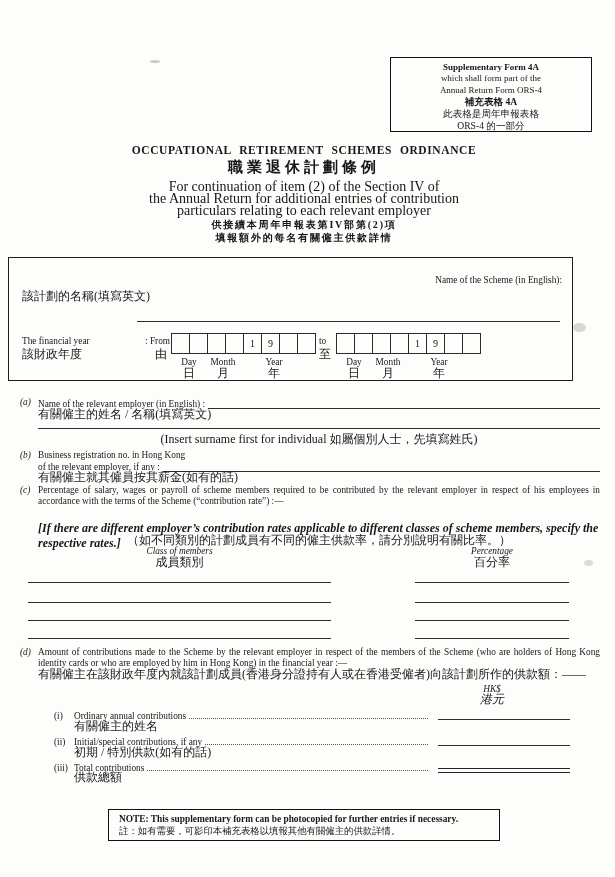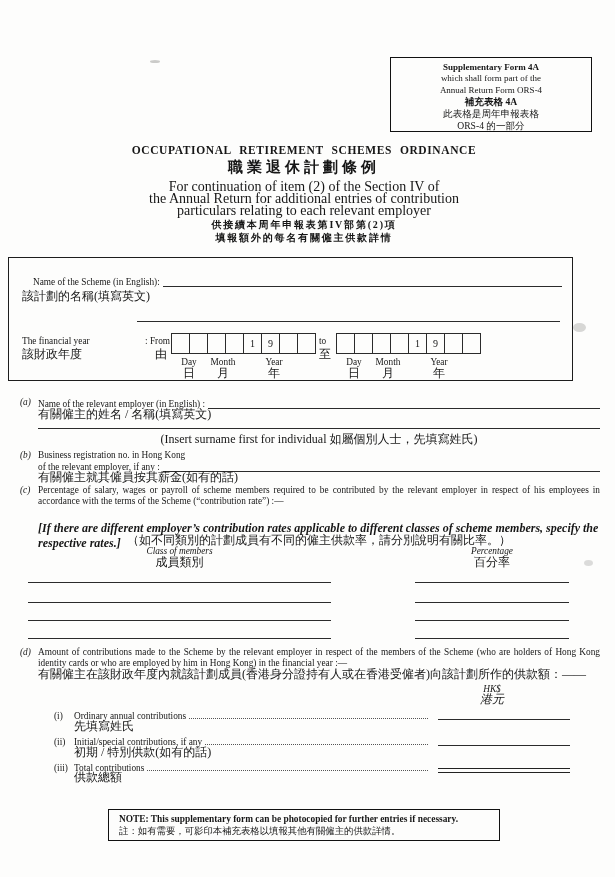--- a/index.html
+++ b/index.html
@@ -56,21 +56,21 @@
   <div class="abs center titl" style="left:0;top:144px;width:608px;">OCCUPATIONAL RETIREMENT SCHEMES ORDINANCE</div>
   <div class="abs center titlzh" style="left:0;top:158px;width:608px;">職業退休計劃條例</div>
 
   <div class="abs center sub" style="left:0;top:181px;width:608px;">For continuation of item (2) of the Section IV of</div>
   <div class="abs center sub" style="left:0;top:193px;width:608px;">the Annual Return for additional entries of contribution</div>
   <div class="abs center sub" style="left:0;top:205px;width:608px;">particulars relating to each relevant employer</div>
   <div class="abs center subzh" style="left:0;top:219px;width:608px;">供接續本周年申報表第IV部第(2)項</div>
   <div class="abs center subzh" style="left:0;top:232px;width:608px;">填報額外的每名有關僱主供款詳情</div>
 
   <div class="abs schemebox" style="left:8px;top:257px;width:563px;height:122px;">
-    <div class="abs flexrow" style="left:24px;right:10px;top:17px;">
+    <div class="abs flexrow" style="left:13px;right:10px;top:17px;flex-direction:column;">
       <span class="en nowrap">Name of the Scheme (in English):</span>
       <span class="flexfill"></span>
     </div>
     <div class="abs zh" style="left:13px;top:33px;">該計劃的名稱(填寫英文)</div>
     <div class="abs fill" style="left:128px;right:12px;top:62px;height:1px;"></div>
 
     <div class="abs en" style="left:13px;top:78px;">The financial year</div>
     <div class="abs zh" style="left:13px;top:91px;">該財政年度</div>
 
     <div class="abs en" style="left:136px;top:78px;">: From</div>
@@ -155,21 +155,21 @@
   <div class="abs zh" style="left:38px;top:669px;">有關僱主在該財政年度內就該計劃成員(香港身分證持有人或在香港受僱者)向該計劃所作的供款額：——</div>
   <div class="abs en ital center" style="left:415px;top:684px;width:154px;">HK$</div>
   <div class="abs zh ital center" style="left:415px;top:694px;width:154px;">港元</div>
 
   <div class="abs flexrow" style="left:54px;top:709px;width:376px;">
     <span class="en" style="width:20px;">(i)</span>
     <span class="en nowrap">Ordinary annual contributions</span>
     <span class="dots"></span>
   </div>
   <div class="abs fill" style="left:438px;top:718px;width:132px;height:1px;"></div>
-  <div class="abs zh" style="left:74px;top:721px;">先填寫姓氏</div>
+  <div class="abs zh" style="left:74px;top:721px;">有關僱主的姓名</div>
 
   <div class="abs flexrow" style="left:54px;top:735px;width:376px;">
     <span class="en" style="width:20px;">(ii)</span>
     <span class="en nowrap">Initial/special contributions, if any</span>
     <span class="dots"></span>
   </div>
   <div class="abs fill" style="left:438px;top:744px;width:132px;height:1px;"></div>
   <div class="abs zh" style="left:74px;top:747px;">初期 / 特別供款(如有的話)</div>
 
   <div class="abs flexrow" style="left:54px;top:761px;width:376px;">

